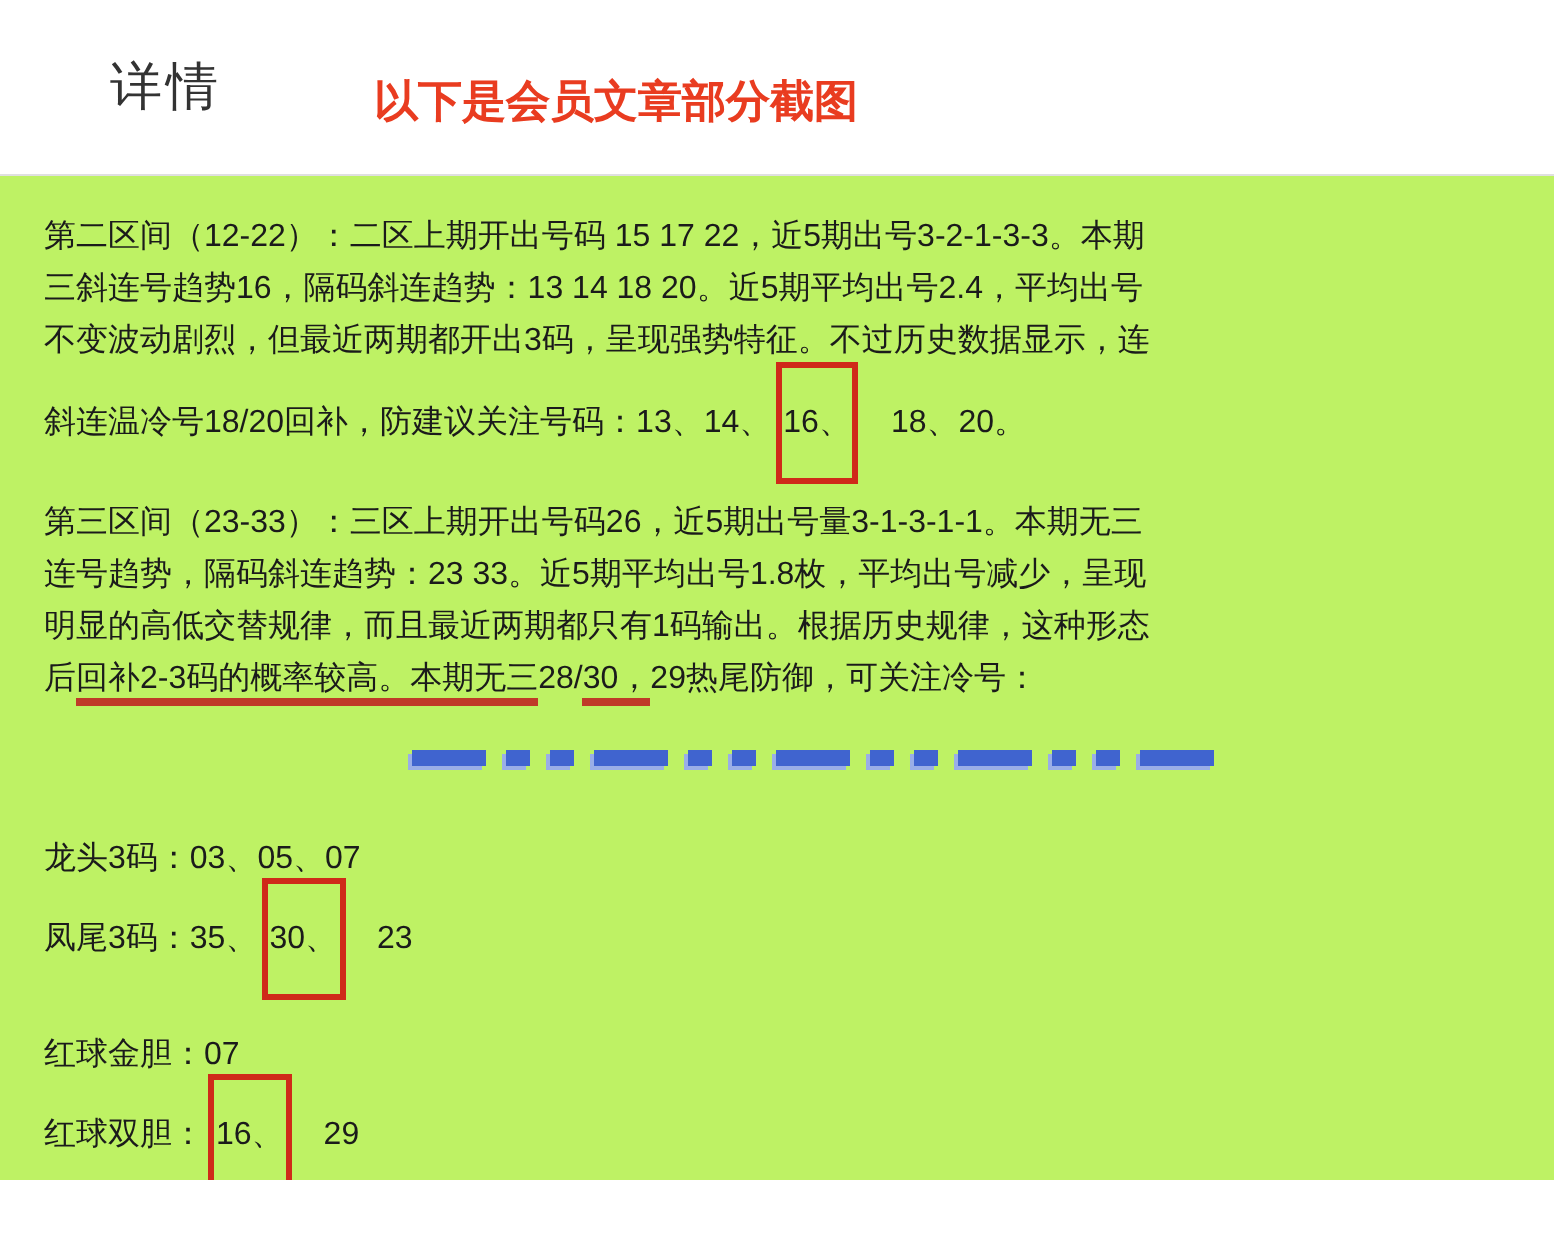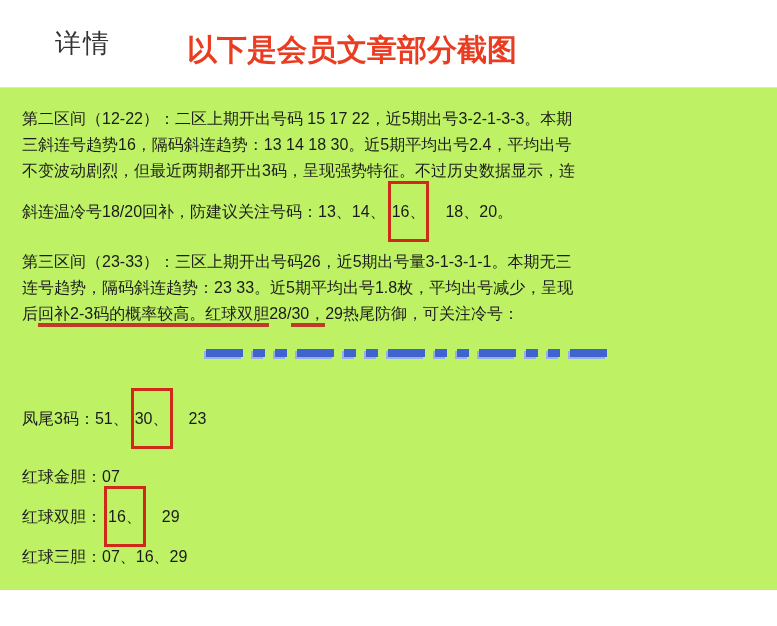--- a/index.html
+++ b/index.html
@@ -1,21 +1,21 @@
 <!DOCTYPE html>
 <html><head>
 <meta charset="utf-8">
 <style>
   html,body { margin:0; padding:0; background:#fff; }
   body { font-family:"Liberation Sans","DejaVu Sans",sans-serif; }
   .page { width:777px; height:590px; background:#bef264; position:relative; overflow:hidden; }
 
   .header { height:87px; border-bottom:1px solid #e0e0e0; display:flex; align-items:center; background:#fff; }
   .header-title { font-size:26px; color:#333333; margin-left:55px; letter-spacing:2px; font-weight:500; }
-  .header-subtitle { font-size:30px; font-weight:bold; color:#e93c20; margin-left:76px; margin-top:14px;
+  .header-subtitle { font-size:22px; font-weight:bold; color:#e93c20; margin-left:76px; margin-top:14px;
                      font-family:Liberation Mono, monospace; }
 
   .content { padding:18px 18px 0 22px; font-size:16px; line-height:26px; color:#1b1b1b; }
   .line { white-space:nowrap; }
   .para2 { margin-top:10px; }
 
   .u-red { border-bottom:4px solid #bf3a28; padding-bottom:1px; }
   .box-red { display:inline-block; border:3px solid #cf2a19; line-height:23px; padding:16px 1px;
              margin:-3px 16px -3px 2px; }
 
@@ -35,48 +35,50 @@
 
   <header class="header">
     <div class="header-title">详情</div>
     <div class="header-subtitle">以下是会员文章部分截图</div>
   </header>
 
   <main class="content">
 
     <section class="para1">
       <div class="line"><span>第二区间（12-22）：二区上期开出号码 15 17 22，近5期出号3-2-1-3-3。本期</span></div>
-      <div class="line"><span>三斜连号趋势16，隔码斜连趋势：13 14 18 30。近5期平均出号2.4，平均出号</span></div>
+      <div class="line"><span>三斜连号趋势16，隔码斜连趋势：13 14 18 20。近5期平均出号2.4，平均出号</span></div>
       <div class="line"><span>不变波动剧烈，但最近两期都开出3码，呈现强势特征。不过历史数据显示，连</span></div>
       <div class="line"><span>斜连温冷号18/20回补，防建议关注号码：13、14、</span><span class="box-red">16、</span><span>18、20。</span></div>
     </section>
 
     <section class="para2">
       <div class="line"><span>第三区间（23-33）：三区上期开出号码26，近5期出号量3-1-3-1-1。本期无三</span></div>
       <div class="line"><span>连号趋势，隔码斜连趋势：23 33。近5期平均出号1.8枚，平均出号减少，呈现</span></div>
-      <div class="line"><span>后</span><span class="u-red">回补2-3码的概率较高。</span><span class="u-red">红球双胆</span><span>28/</span><span class="u-red">30，</span><span>29热尾防御，可关注冷号：</span></div>
+      <div class="line"><span>明显的高低交替规律，而且最近两期都只有1码输出。根据历史规律，这种形态</span></div>
+      <div class="line"><span>后</span><span class="u-red">回补2-3码的概率较高。</span><span class="u-red">本期无三</span><span>28/</span><span class="u-red">30，</span><span>29热尾防御，可关注冷号：</span></div>
     </section>
 
     <div class="divider">
         <span class="dash long"></span>
         <span class="dash short"></span>
         <span class="dash short"></span>
         <span class="dash long"></span>
         <span class="dash short"></span>
         <span class="dash short"></span>
         <span class="dash long"></span>
         <span class="dash short"></span>
         <span class="dash short"></span>
         <span class="dash long"></span>
         <span class="dash short"></span>
         <span class="dash short"></span>
         <span class="dash long"></span>
       </div>
 
     <section class="picks">
-      <div class="line"><span>凤尾3码：51、</span><span class="box-red">30、</span><span>23</span></div>
+      <div class="line"><span>龙头3码：03、05、07</span></div>
+      <div class="line"><span>凤尾3码：35、</span><span class="box-red">30、</span><span>23</span></div>
       <div class="line picks-group-gap"><span>红球金胆：07</span></div>
       <div class="line"><span>红球双胆：</span><span class="box-red">16、</span><span>29</span></div>
       <div class="line"><span>红球三胆：07、16、29</span></div>
     </section>
 
   </main>
 </div>
 
 </body></html>

